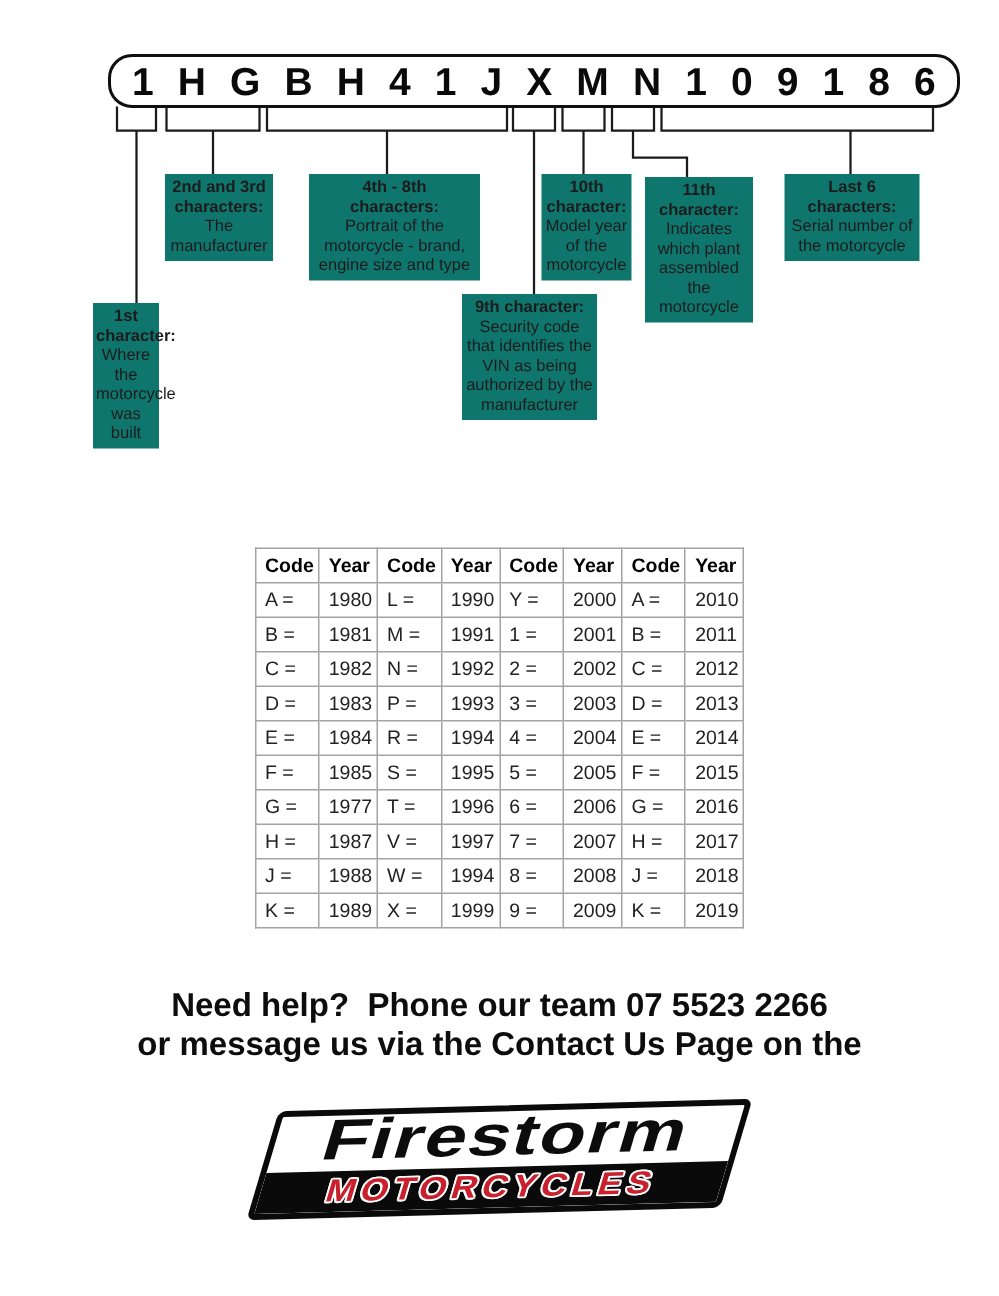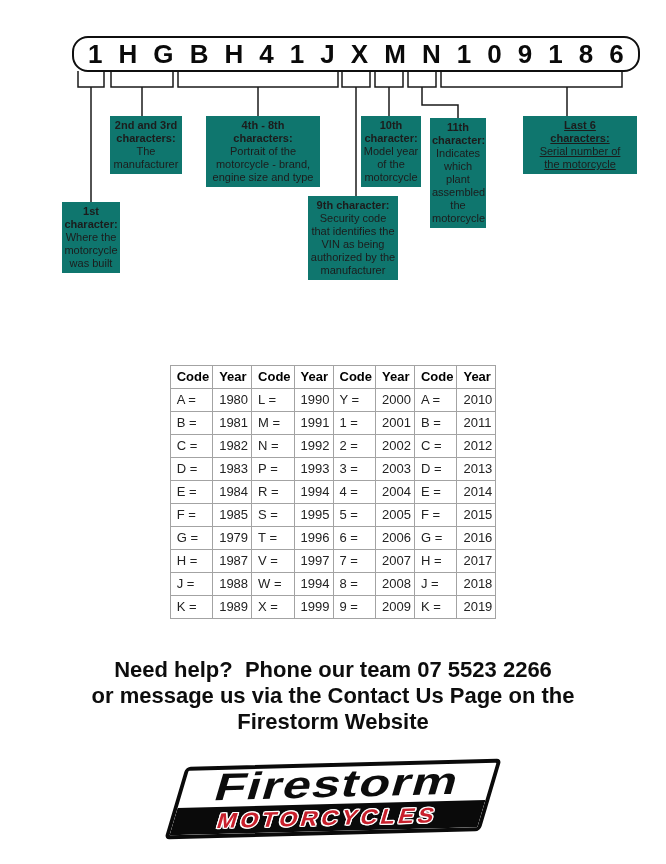--- a/index.html
+++ b/index.html
@@ -34,27 +34,27 @@
     position: absolute;
     background: #0f766e;
     padding: 3px 2px;
     font-size: 11px; line-height: 13px;
     text-align: center; color: #1c1c1c;
     z-index: 2;
   }
   .box-title { font-weight: bold; white-space: pre-line; }
   .box-body  { white-space: pre-line; }
 
-  .box-char1   { left:  62px; top: 202px; width:  58px; }
+  .box-char1   { left:  62px; top: 202px; width:  44px; }
   .box-char2-3 { left: 110px; top: 116px; width:  72px; }
   .box-char4-8 { left: 206px; top: 116px; width: 114px; }
   .box-char9   { left: 308px; top: 196px; width:  90px; }
   .box-char10  { left: 361px; top: 116px; width:  60px; }
-  .box-char11  { left: 430px; top: 118px; width:  56px; }
-  .box-last6   { left: 523px; top: 116px; width:  114px; text-decoration: underline; }
+  .box-char11  { left: 430px; top: 118px; width:  72px; }
+  .box-last6   { left: 523px; top: 116px; width:  90px; }
 
   .source-note {
     position: absolute; left: 60px; top: 301px;
     font-size: 12px; color: #111;
     white-space: pre;
   }
 
   
   .year-table {
     margin: 20px auto 0;
@@ -294,21 +294,21 @@
           <td class="col-year">1985</td>
           <td class="col-code">S =</td>
           <td class="col-year">1995</td>
           <td class="col-code">5 =</td>
           <td class="col-year">2005</td>
           <td class="col-code">F =</td>
           <td class="col-year">2015</td>
         </tr>
         <tr>
           <td class="col-code">G =</td>
-          <td class="col-year">1979</td>
+          <td class="col-year">1977</td>
           <td class="col-code">T =</td>
           <td class="col-year">1996</td>
           <td class="col-code">6 =</td>
           <td class="col-year">2006</td>
           <td class="col-code">G =</td>
           <td class="col-year">2016</td>
         </tr>
         <tr>
           <td class="col-code">H =</td>
           <td class="col-year">1987</td>
@@ -338,21 +338,20 @@
           <td class="col-year">2009</td>
           <td class="col-code">K =</td>
           <td class="col-year">2019</td>
         </tr>
       </tbody>
   </table>
 
   <div class="help-text">
     <div class="help-line">Need help?  Phone our team 07 5523 2266</div>
     <div class="help-line">or message us via the Contact Us Page on the</div>
-    <div class="help-line">Firestorm Website</div>
   </div>
 
   <div class="logo">
     <div class="logo-panel">
       <div class="logo-bar"></div>
       <div class="logo-brand">Firestorm</div>
       <div class="logo-sub" style="color: rgb(200, 32, 44);">MOTORCYCLES</div>
     </div>
   </div>
 

